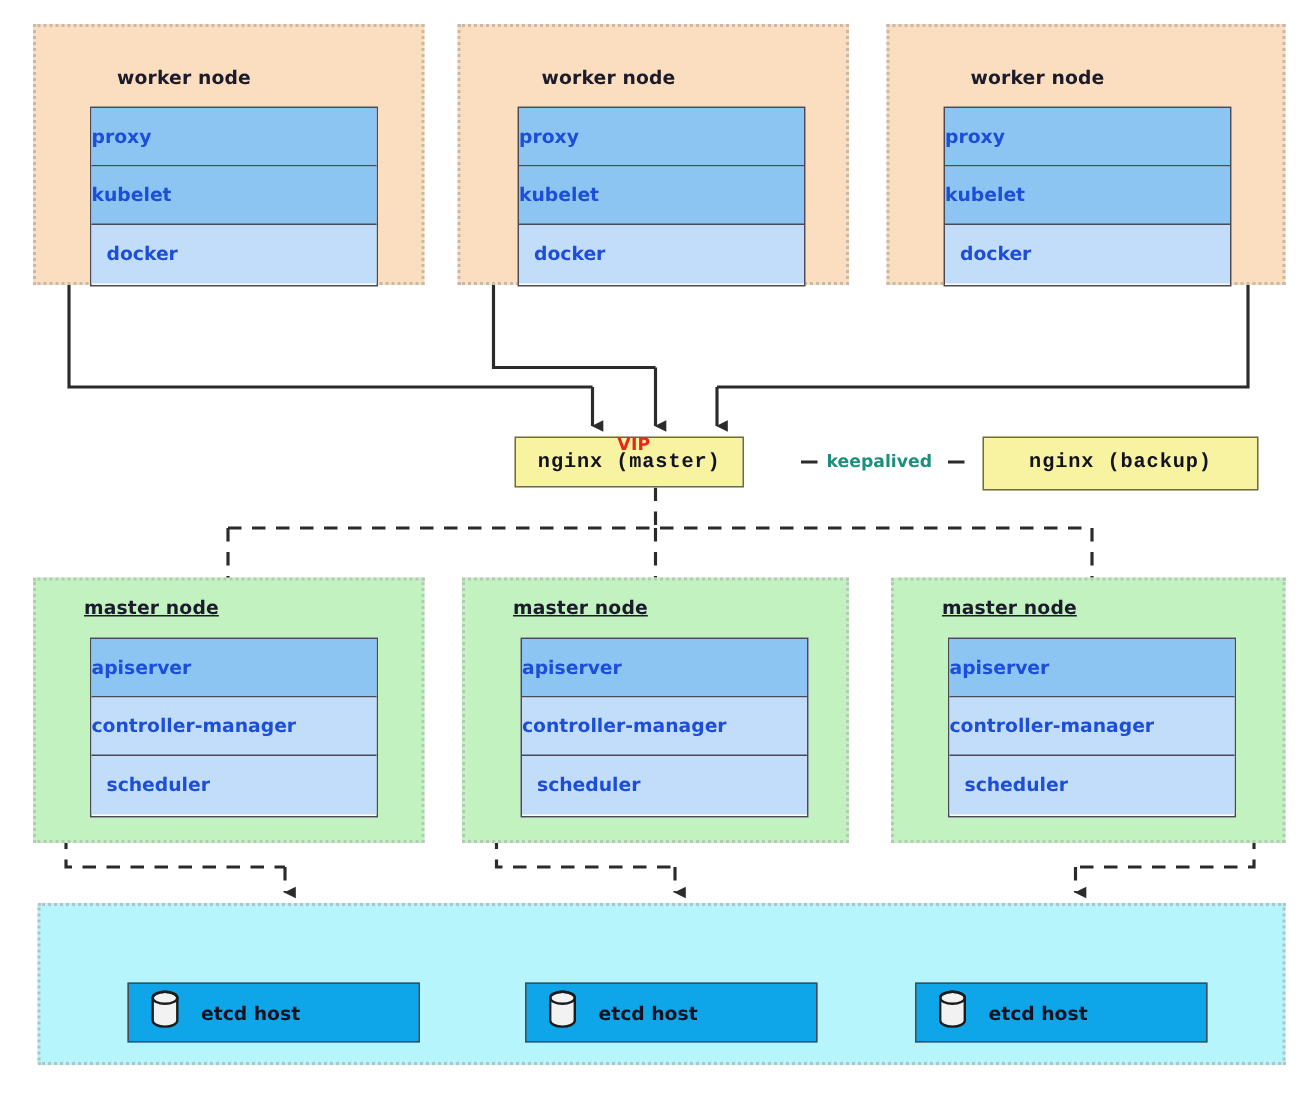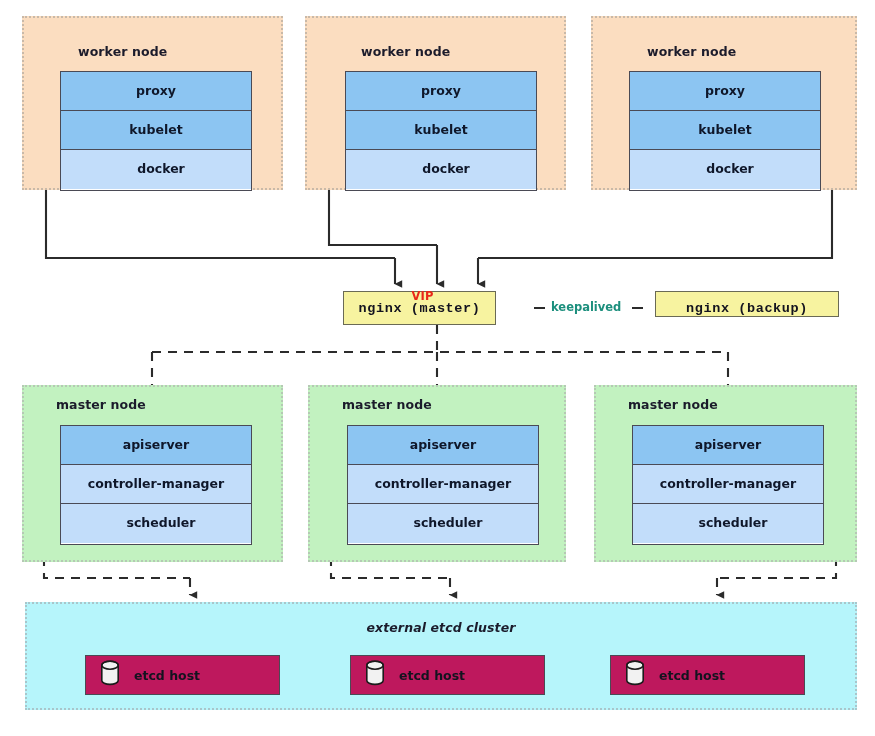--- a/index.html
+++ b/index.html
@@ -46,43 +46,42 @@
   }
   .group-title {
     position: absolute;
     font-size: 12.5px;
     font-weight: bold;
     color: #1b1b2b;
     letter-spacing: 0.1px;
     white-space: nowrap;
   }
   .worker-group .group-title { left: 26px; top: 26px; margin-left: 28px; }
-  .master-group .group-title { left: 32px; top: 10px; }
+  .master-group .group-title { left: 32px; top: 10px; text-decoration: underline; }
   .etcd-group .group-title {
     left: 0; right: 0; top: 16px;
     text-align: center;
     font-style: italic;
     font-size: 12.5px;
   }
 
   
   .stack {
     position: absolute;
     box-sizing: border-box;
     border: 1.5px solid #4a4a55;
     background: #ffffff;
   }
   .stack-row {
     box-sizing: border-box;
     height: 39px;
     line-height: 38px;
-    text-align: center;
-    font-size: 12.5px;
-    font-weight: bold;
-    color: #0f172a;
+    font-size: 12.5px;
+    font-weight: bold;
+    color: #1d4ed8;
     border-bottom: 1.5px solid #4a4a55;
     white-space: nowrap;
     overflow: hidden;
   }
   .stack-row:last-child { border-bottom: none; padding-left: 10px; }
   .tone-dark { background: #8cc5f2; }
   .tone-light { background: #c2ddfa; }
 
   
   .nginx-box {
@@ -124,21 +123,21 @@
     position: absolute;
     height: 0;
     border-top: 2px solid #2b2b2b;
     width: 11px;
   }
 
   
   .etcd-host {
     position: absolute;
     box-sizing: border-box;
-    background: #be185d;
+    background: #0ea5e9;
     border: 1.5px solid #4a4a55;
     display: flex;
     align-items: center;
     padding-left: 14px;
   }
   .etcd-host .db-icon { flex: 0 0 auto; margin-right: 14px; }
   .etcd-host .etcd-text {
     font-size: 12.5px;
     font-weight: bold;
     color: #13131f;
@@ -220,21 +219,21 @@
 
   <div class="nginx-box" style="left:343px; top:291px; width:153px; height:34px;">
     <div class="vip-tag">VIP</div>
     <div class="nginx-label">nginx  (master)</div>
   </div>
 
   <div class="dash-tick" style="left:534px; top:307px;"></div>
   <div class="keepalived-label" style="left:551px; top:300px;text-align:right;">keepalived</div>
   <div class="dash-tick" style="left:632px; top:307px;"></div>
 
-  <div class="nginx-box" style="left:655px; top:291px; width:184px; height:26px;">
+  <div class="nginx-box" style="left:655px; top:291px; width:184px; height:36px;">
     <div class="nginx-label">nginx  (backup)</div>
   </div>
 
   <div class="group-box master-group" style="left:22px; top:385px; width:261px; height:177px;">
     <div class="group-title">master node</div>
     <div class="stack" style="left:36px; top:38px; width:192px; height:120px;">
       <div class="stack-row tone-dark">apiserver</div>
       <div class="stack-row tone-light">controller-manager</div>
       <div class="stack-row tone-light">scheduler</div>
     </div>
@@ -252,21 +251,20 @@
   <div class="group-box master-group" style="left:594px; top:385px; width:263px; height:177px;">
     <div class="group-title">master node</div>
     <div class="stack" style="left:36px; top:38px; width:192px; height:120px;">
       <div class="stack-row tone-dark">apiserver</div>
       <div class="stack-row tone-light">controller-manager</div>
       <div class="stack-row tone-light">scheduler</div>
     </div>
   </div>
 
   <div class="group-box etcd-group" style="left:25px; top:602px; width:832px; height:108px;">
-    <div class="group-title">external etcd cluster</div>
 
     <div class="etcd-host" style="left:58px; top:51px; width:195px; height:40px;">
       <span class="db-icon">
         <svg width="20" height="26" viewBox="0 0 20 26">
           <ellipse cx="10" cy="5.2" rx="8.2" ry="4" fill="#f2f2f2" stroke="#1b1b1b" stroke-width="1.6"></ellipse>
           <path d="M1.8,5.2 L1.8,20.4 A8.2,4 0 0 0 18.2,20.4 L18.2,5.2" fill="#f2f2f2" stroke="#1b1b1b" stroke-width="1.6"></path>
           <ellipse cx="10" cy="5.2" rx="8.2" ry="4" fill="none" stroke="#1b1b1b" stroke-width="1.6"></ellipse>
         </svg>
       </span>
       <span class="etcd-text">etcd host</span>

